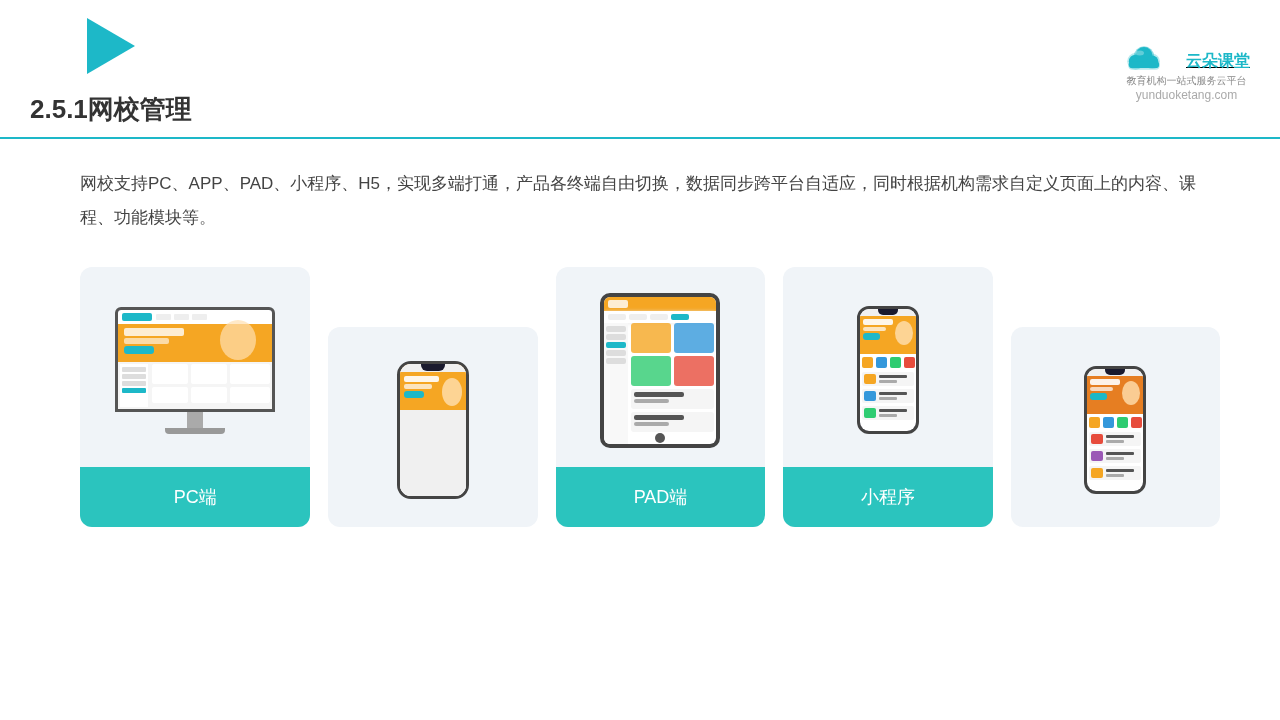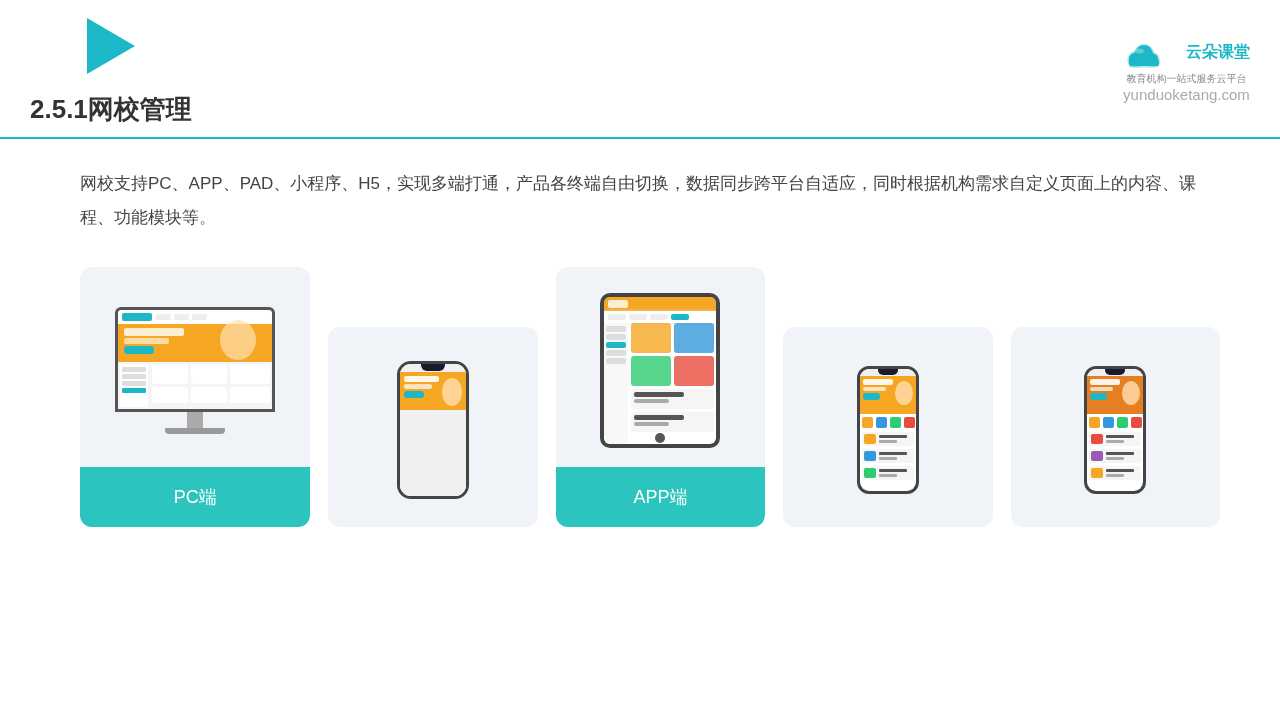--- a/index.html
+++ b/index.html
@@ -38,40 +38,41 @@
       font-weight: bold;
       color: #333;
     }
     .header-right {
       display: flex;
       flex-direction: column;
       align-items: center;
     }
     .brand-logo {
       display: flex;
-      align-items: flex-start;
+      align-items: flex-end;
       gap: 21px;
+      text-decoration: underline;
     }
     .cloud-icon {
       width: 42px;
       height: 28px;
     }
     .brand-text-main {
       font-size: 16px;
       font-weight: bold;
       color: #1db8c8;
     }
     .brand-tagline {
       font-size: 10px;
       color: #888;
       text-align: center;
       margin-top: 2px;
     }
     .brand-url {
-      font-size: 15px;
+      font-size: 12px;
       color: #aaa;
     }
 
     
     .content {
       padding: 28px 60px 20px 80px;
     }
     .description {
       font-size: 17px;
       color: #444;
@@ -364,21 +365,21 @@
             <rect x="30" y="95" width="50" height="5" fill="#555" rx="2"></rect>
             <rect x="30" y="102" width="35" height="4" fill="#aaa" rx="2"></rect>
             <rect x="27" y="115" width="83" height="20" fill="#f5f5f5" rx="3"></rect>
             <rect x="30" y="118" width="50" height="5" fill="#555" rx="2"></rect>
             <rect x="30" y="125" width="35" height="4" fill="#aaa" rx="2"></rect>
 
             <circle cx="56" cy="141" r="5" fill="#555"></circle>
           </svg>
         </div>
       </div>
-      <div class="device-label">APP端</div>
+      <div class="device-label">PAD端</div>
     </div>
 
     <div class="device-card">
       <div class="device-image-area">
         <div class="mini-phone-mockup">
           <div class="mini-phone-notch"></div>
           <svg width="56" height="122" viewBox="0 0 56 122" xmlns="http://www.w3.org/2000/svg">
             <rect x="0" y="0" width="56" height="122" fill="#fff"></rect>
             <rect x="0" y="0" width="56" height="7" fill="#f0f0f0"></rect>
 
@@ -401,20 +402,21 @@
             <rect x="4" y="82" width="12" height="10" fill="#3498db" rx="2"></rect>
             <rect x="19" y="83" width="28" height="3" fill="#555" rx="1"></rect>
             <rect x="19" y="88" width="18" height="3" fill="#aaa" rx="1"></rect>
             <rect x="2" y="97" width="52" height="14" fill="#f5f5f5" rx="2"></rect>
             <rect x="4" y="99" width="12" height="10" fill="#2ecc71" rx="2"></rect>
             <rect x="19" y="100" width="28" height="3" fill="#555" rx="1"></rect>
             <rect x="19" y="105" width="18" height="3" fill="#aaa" rx="1"></rect>
           </svg>
         </div>
       </div>
+      <div class="device-label">小程序</div>
     </div>
 
     <div class="device-card">
       <div class="device-image-area">
         <div class="mini-phone-mockup">
           <div class="mini-phone-notch"></div>
           <svg width="56" height="122" viewBox="0 0 56 122" xmlns="http://www.w3.org/2000/svg">
             <rect x="0" y="0" width="56" height="122" fill="#fff"></rect>
             <rect x="0" y="0" width="56" height="7" fill="#f0f0f0"></rect>
 

